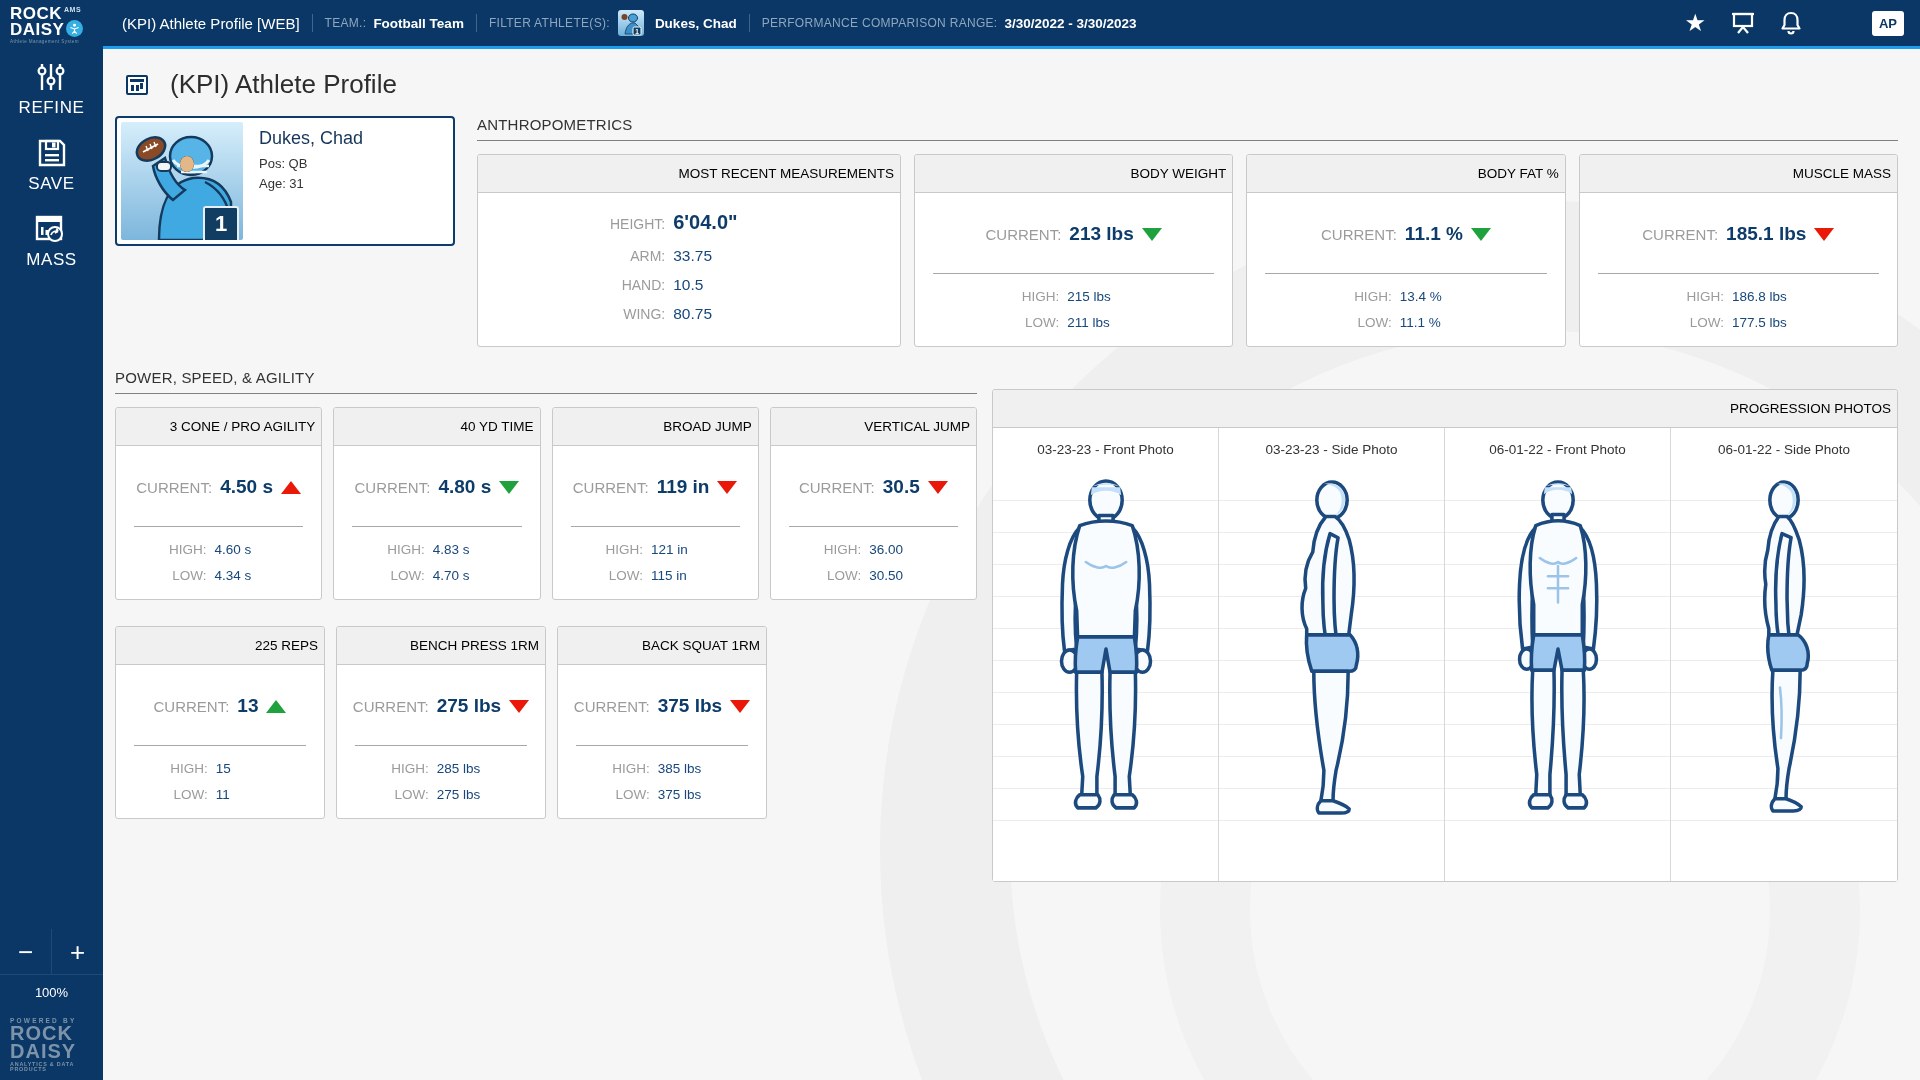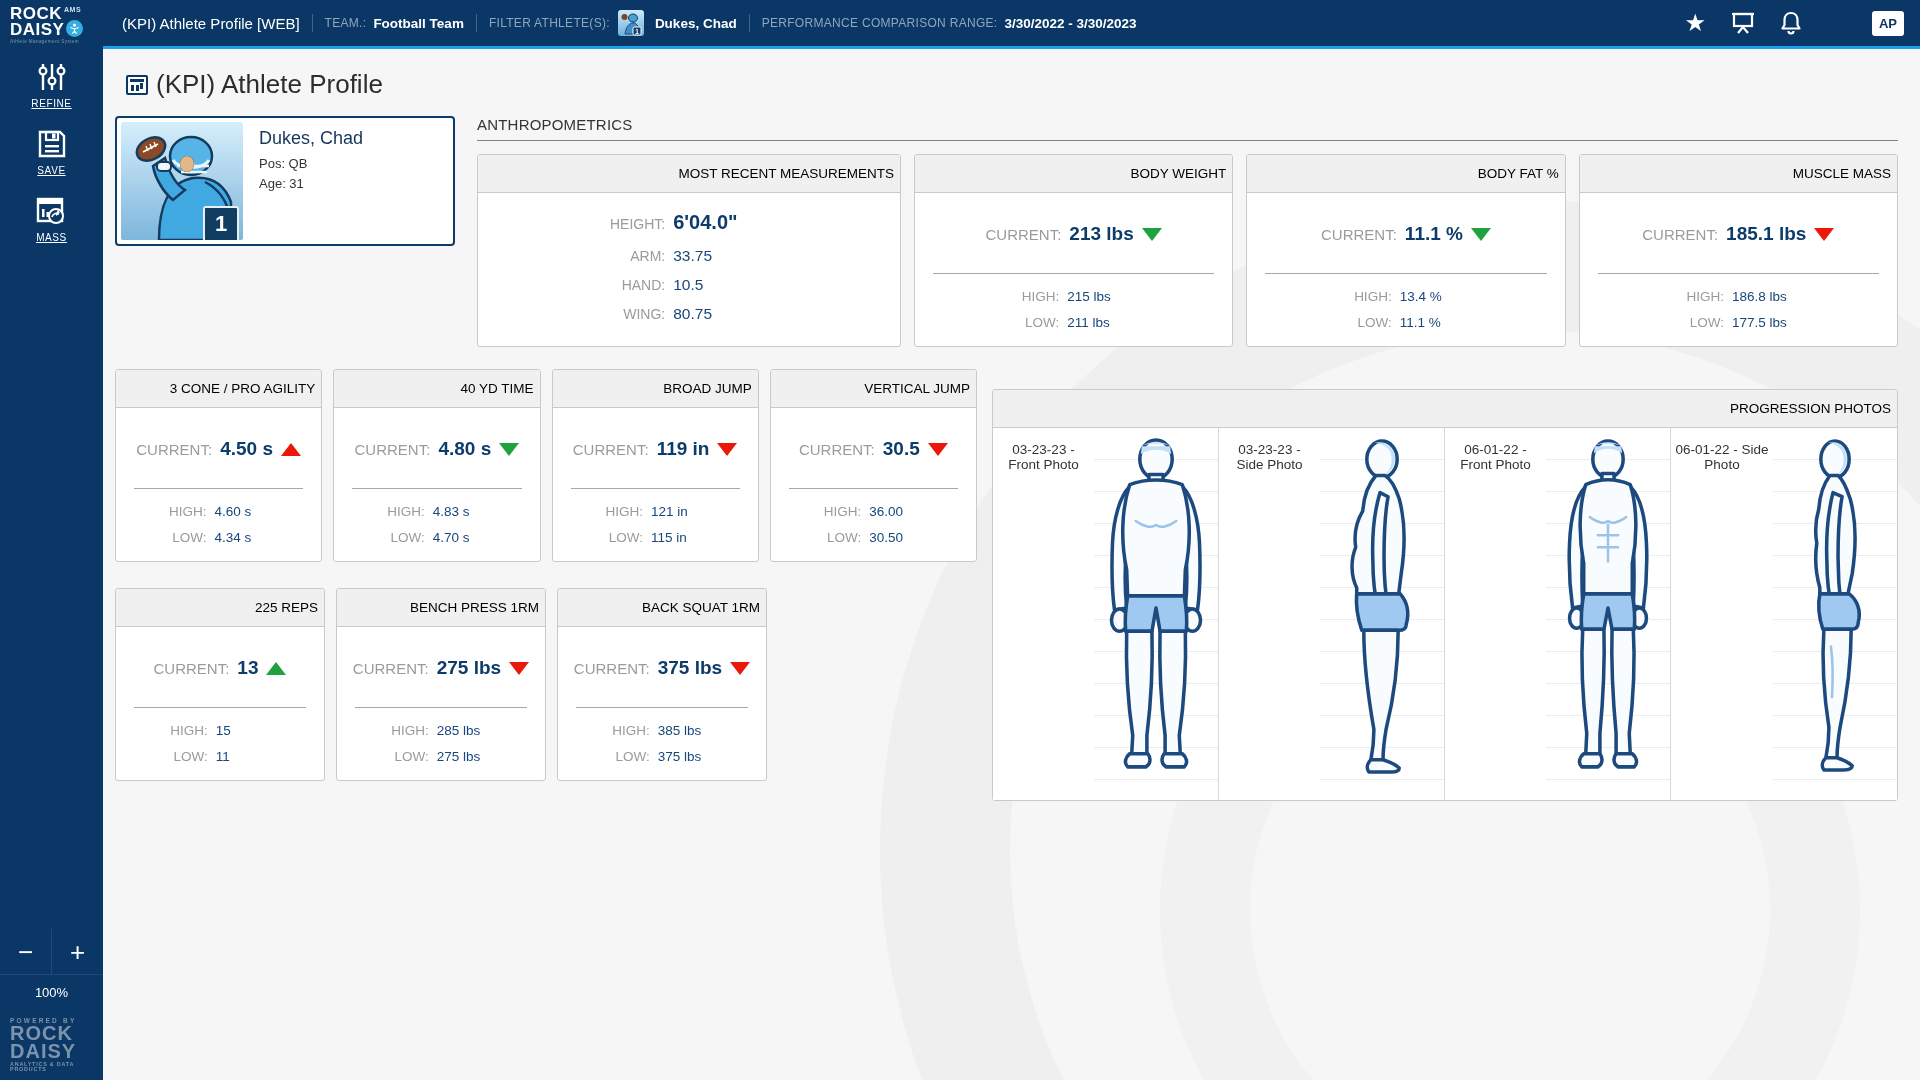--- a/index.html
+++ b/index.html
@@ -49,37 +49,37 @@
   .logo-word { font-size:17px; font-weight:bold; letter-spacing:.5px; color:#fff; }
   .logo-sup { font-size:7px; font-weight:bold; color:#cfe0ef; margin:1px 0 0 2px; letter-spacing:.5px; }
   .logo-circle {
     width:17px; height:17px; border-radius:50%; background:#35aee4; margin-left:2px; margin-top:-2px;
     display:flex; align-items:center; justify-content:center; color:#fff; font-size:10px;
   }
   .logo-tag { font-size:4.6px; color:#7d96ad; letter-spacing:.4px; margin-top:2px; white-space:nowrap; }
   .side-items { margin-top:18px; display:flex; flex-direction:column; align-items:center; gap:20px; }
   .side-item { display:flex; flex-direction:column; align-items:center; gap:6px; cursor:pointer; }
   .side-item svg { display:block; }
-  .side-item-label { font-size:10px; letter-spacing:.6px; color:#fff;text-decoration:underline; }
+  .side-item-label { font-size:17px; letter-spacing:.6px; color:#fff; }
   .side-bottom { position:absolute; bottom:0; left:0; width:103px; }
   .zoom-row { display:flex; height:46px; border-bottom:1px solid #1b4a7c; }
   .zoom-btn {
     flex:1; display:flex; align-items:center; justify-content:center;
     color:#fff; font-size:26px; cursor:pointer; line-height:1;
   }
   .zoom-btn.minus { border-right:1px solid #1b4a7c; }
   .zoom-level { text-align:center; color:#fff; font-size:13px; padding:10px 0 12px; }
   .powered { padding:6px 8px 8px 10px; line-height:.9; }
   .powered-top { font-size:6.5px; letter-spacing:2.2px; color:#7d93a9; font-weight:bold; }
   .powered-word { font-size:20px; font-weight:bold; letter-spacing:1px; color:#7d93a9; }
   .powered-bottom { font-size:5.4px; letter-spacing:.8px; color:#7d93a9; font-weight:bold; margin-top:2px; }
 
   
   .content { position:absolute; top:49px; left:103px; width:1817px; padding:12px 22px 0 12px; }
-  .page-header { display:flex; align-items:center; gap:8px; margin:8px 0 16px 2px;padding-left:9px; }
+  .page-header { display:flex; align-items:center; gap:22px; margin:8px 0 16px 2px;padding-left:9px; }
   .page-title { font-size:26px; color:#2d2d2d; }
   .report-icon { width:22px; height:20px; border:2px solid #0a3765; border-radius:2px; position:relative; background:#fff; }
   .report-icon::before { content:""; position:absolute; left:2px; top:2px; width:14px; height:3px; background:#0a3765; }
   .report-icon::after { content:""; position:absolute; left:3px; bottom:2px; width:3px; height:6px; background:#0a3765; box-shadow:5px 0 0 #0a3765, 9px -2px 0 #0a3765; }
 
   .row1 { display:flex; align-items:flex-start; }
 
   
   .athlete-card {
     width:340px; height:130px; background:#fff; border:2px solid #0d3c6b; border-radius:4px;
@@ -143,21 +143,21 @@
   .row2 { display:flex; margin-top:22px; align-items:flex-start; }
   .left-col { width:862px; flex:0 0 auto; margin-right:15px; }
   .psa-cards { display:flex; gap:11px; }
   .psa-cards .card-metric { flex:1; }
   .strength-sec { margin-top:26px; width:652px; }
   .strength-cards { display:flex; gap:11px; }
 
   
   .photos-panel { flex:1; background:#fff; border:1px solid #c9c9c9; border-radius:3px; margin-top:20px; }
   .photos-cols { display:grid; grid-template-columns:repeat(4,1fr); }
-  .photo-col { border-right:1px solid #d8d8d8; display:flex; }
+  .photo-col { border-right:1px solid #d8d8d8; display:flex; flex-direction:column; }
   .photo-col:last-child { border-right:none; }
   .photo-label { text-align:center; font-size:13.5px; color:#333; padding:14px 4px 12px; background:#fff; }
   .photo-fig {
     height:372px; display:flex; justify-content:center; align-items:flex-start; padding-top:6px;
     background:repeating-linear-gradient(to bottom, #fff 0px, #fff 31px, #ececec 31px, #ececec 32px);
   }
   .photo-empty { height:40px; background:#fff; }
 
   .fig-svg .body { fill:#f8fcff; stroke:#1d4a7e; stroke-width:3.5; stroke-linejoin:round; }
   .fig-svg .shorts { fill:#9fc9f0; stroke:#1d4a7e; stroke-width:3.5; stroke-linejoin:round; }
@@ -426,20 +426,21 @@
           </div>
         </div>
 
       </div>
     </div>
   </div>
 
   <div class="row2">
     <div class="left-col">
       <div>
+        <div class="section-head">POWER, SPEED, &amp; AGILITY</div>
         <div class="psa-cards">
 
           <div class="card card-metric">
             <div class="card-header">3 CONE / PRO AGILITY</div>
             <div class="metric-body">
               <div class="current-row">
                 <span class="cur-label">CURRENT:</span>
                 <span class="cur-value">4.50 s</span>
                 <span class="tri-wrap up red">
                     <i class="tri"></i>

